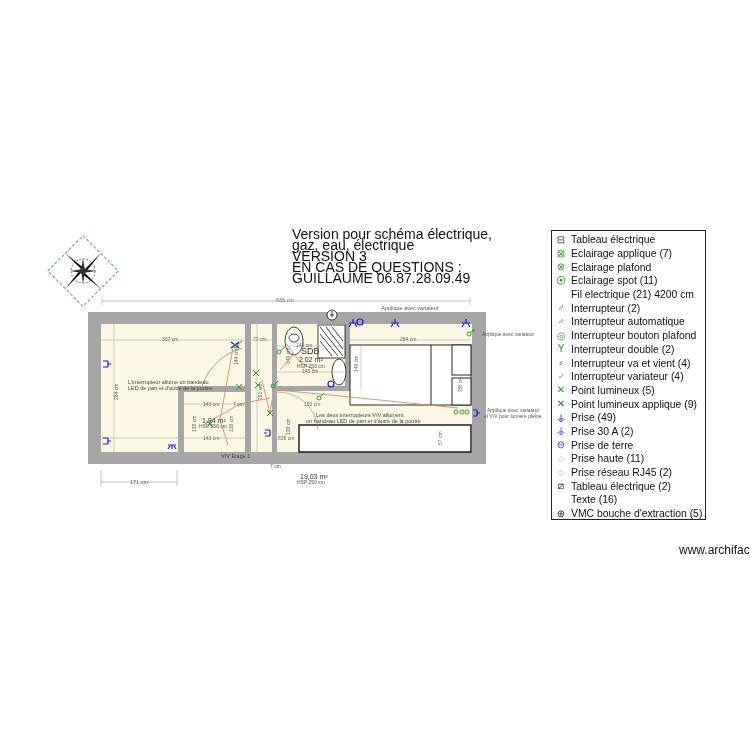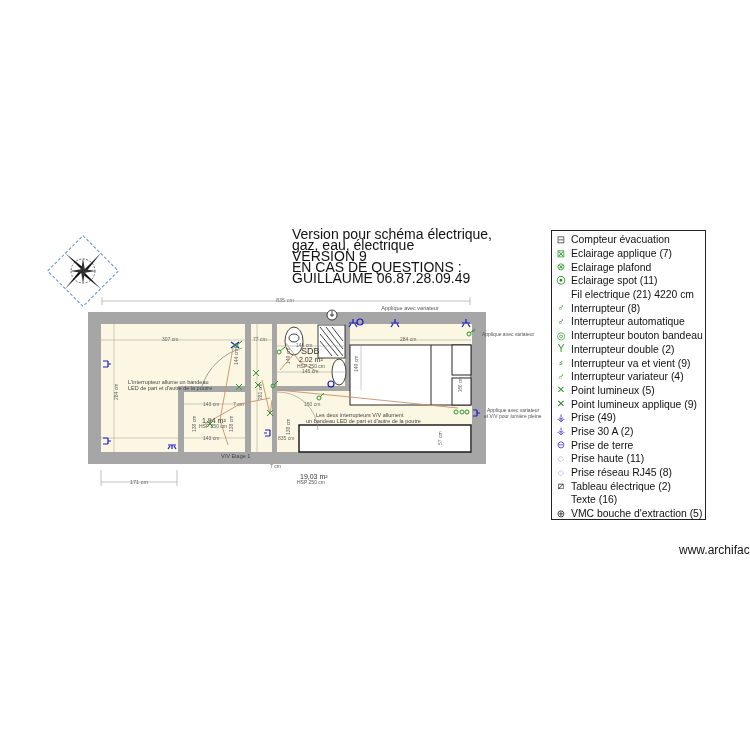--- a/index.html
+++ b/index.html
@@ -25,21 +25,21 @@
     <polygon points="43,43 61,61 41,45"></polygon>
       <polygon points="43,43 25,61 41,41"></polygon>
     <polygon points="43,30 45,43 43,56 41,43" fill="#333"></polygon>
     <polygon points="30,43 43,41 56,43 43,45" fill="#333"></polygon>
   </g>
 </svg>
 
 <div id="title-block" class="abs">
   <div>Version pour schéma électrique,</div>
   <div>gaz, eau, électrique</div>
-  <div>VERSION 9</div>
+  <div>VERSION 3</div>
   <div>EN CAS DE QUESTIONS :</div>
   <div>GUILLAUME 06.87.28.09.49</div>
 </div>
 
 <svg class="abs" style="left:0;top:0" width="550" height="500" viewBox="0 0 550 500">
 
   <g stroke="#999" stroke-width="0.6" fill="#777" font-size="5">
     <line x1="102" y1="301" x2="470" y2="301"></line>
     <line x1="102" y1="297" x2="102" y2="305"></line>
       <line x1="470" y1="297" x2="470" y2="305"></line>
@@ -231,57 +231,57 @@
         <circle cx="456" cy="412" r="2"></circle>
         <circle cx="462" cy="412" r="2"></circle>
         <circle cx="467" cy="412" r="2"></circle>
       </g>
   </g>
 </svg>
 
 <div id="legend" class="abs">
   <div class="leg-row">
       <span class="leg-ico" style="color:#333">⊟</span>
-      <span>Compteur évacuation</span>
+      <span>Tableau électrique</span>
     </div>
   <div class="leg-row">
       <span class="leg-ico" style="color:#2e9a2e">⊠</span>
       <span>Eclairage applique (7)</span>
     </div>
   <div class="leg-row">
       <span class="leg-ico" style="color:#2e9a2e">⊗</span>
       <span>Eclairage plafond</span>
     </div>
   <div class="leg-row">
       <span class="leg-ico" style="color:#1a8a1a">⦿</span>
       <span>Eclairage spot (11)</span>
     </div>
   <div class="leg-row">
       <span class="leg-ico"></span>
-      <span>Fil electrique (21) 4220 cm</span>
+      <span>Fil electrique (21) 4200 cm</span>
     </div>
   <div class="leg-row">
       <span class="leg-ico" style="color:#2e9a2e">♂</span>
-      <span>Interrupteur (8)</span>
+      <span>Interrupteur (2)</span>
     </div>
   <div class="leg-row">
       <span class="leg-ico" style="color:#1a8a1a">♂</span>
       <span>Interrupteur automatique</span>
     </div>
   <div class="leg-row">
       <span class="leg-ico" style="color:#2e9a2e">◎</span>
-      <span>Interrupteur bouton bandeau</span>
+      <span>Interrupteur bouton plafond</span>
     </div>
   <div class="leg-row">
       <span class="leg-ico" style="color:#2e9a2e">Y</span>
       <span>Interrupteur double (2)</span>
     </div>
   <div class="leg-row">
       <span class="leg-ico" style="color:#2e9a2e">⸗</span>
-      <span>Interrupteur va et vient (9)</span>
+      <span>Interrupteur va et vient (4)</span>
     </div>
   <div class="leg-row">
       <span class="leg-ico" style="color:#2e9a2e">♂</span>
       <span>Interrupteur variateur (4)</span>
     </div>
   <div class="leg-row">
       <span class="leg-ico" style="color:#2e9a2e">✕</span>
       <span>Point lumineux (5)</span>
     </div>
   <div class="leg-row">
@@ -299,21 +299,21 @@
   <div class="leg-row">
       <span class="leg-ico" style="color:#3a3acc">⊖</span>
       <span>Prise de terre</span>
     </div>
   <div class="leg-row">
       <span class="leg-ico" style="color:#3a3acc">◌</span>
       <span>Prise haute (11)</span>
     </div>
   <div class="leg-row">
       <span class="leg-ico" style="color:#3a3acc">◌</span>
-      <span>Prise réseau RJ45 (8)</span>
+      <span>Prise réseau RJ45 (2)</span>
     </div>
   <div class="leg-row">
       <span class="leg-ico" style="color:#111">⧄</span>
       <span>Tableau électrique (2)</span>
     </div>
   <div class="leg-row">
       <span class="leg-ico"></span>
       <span>Texte (16)</span>
     </div>
   <div class="leg-row">

